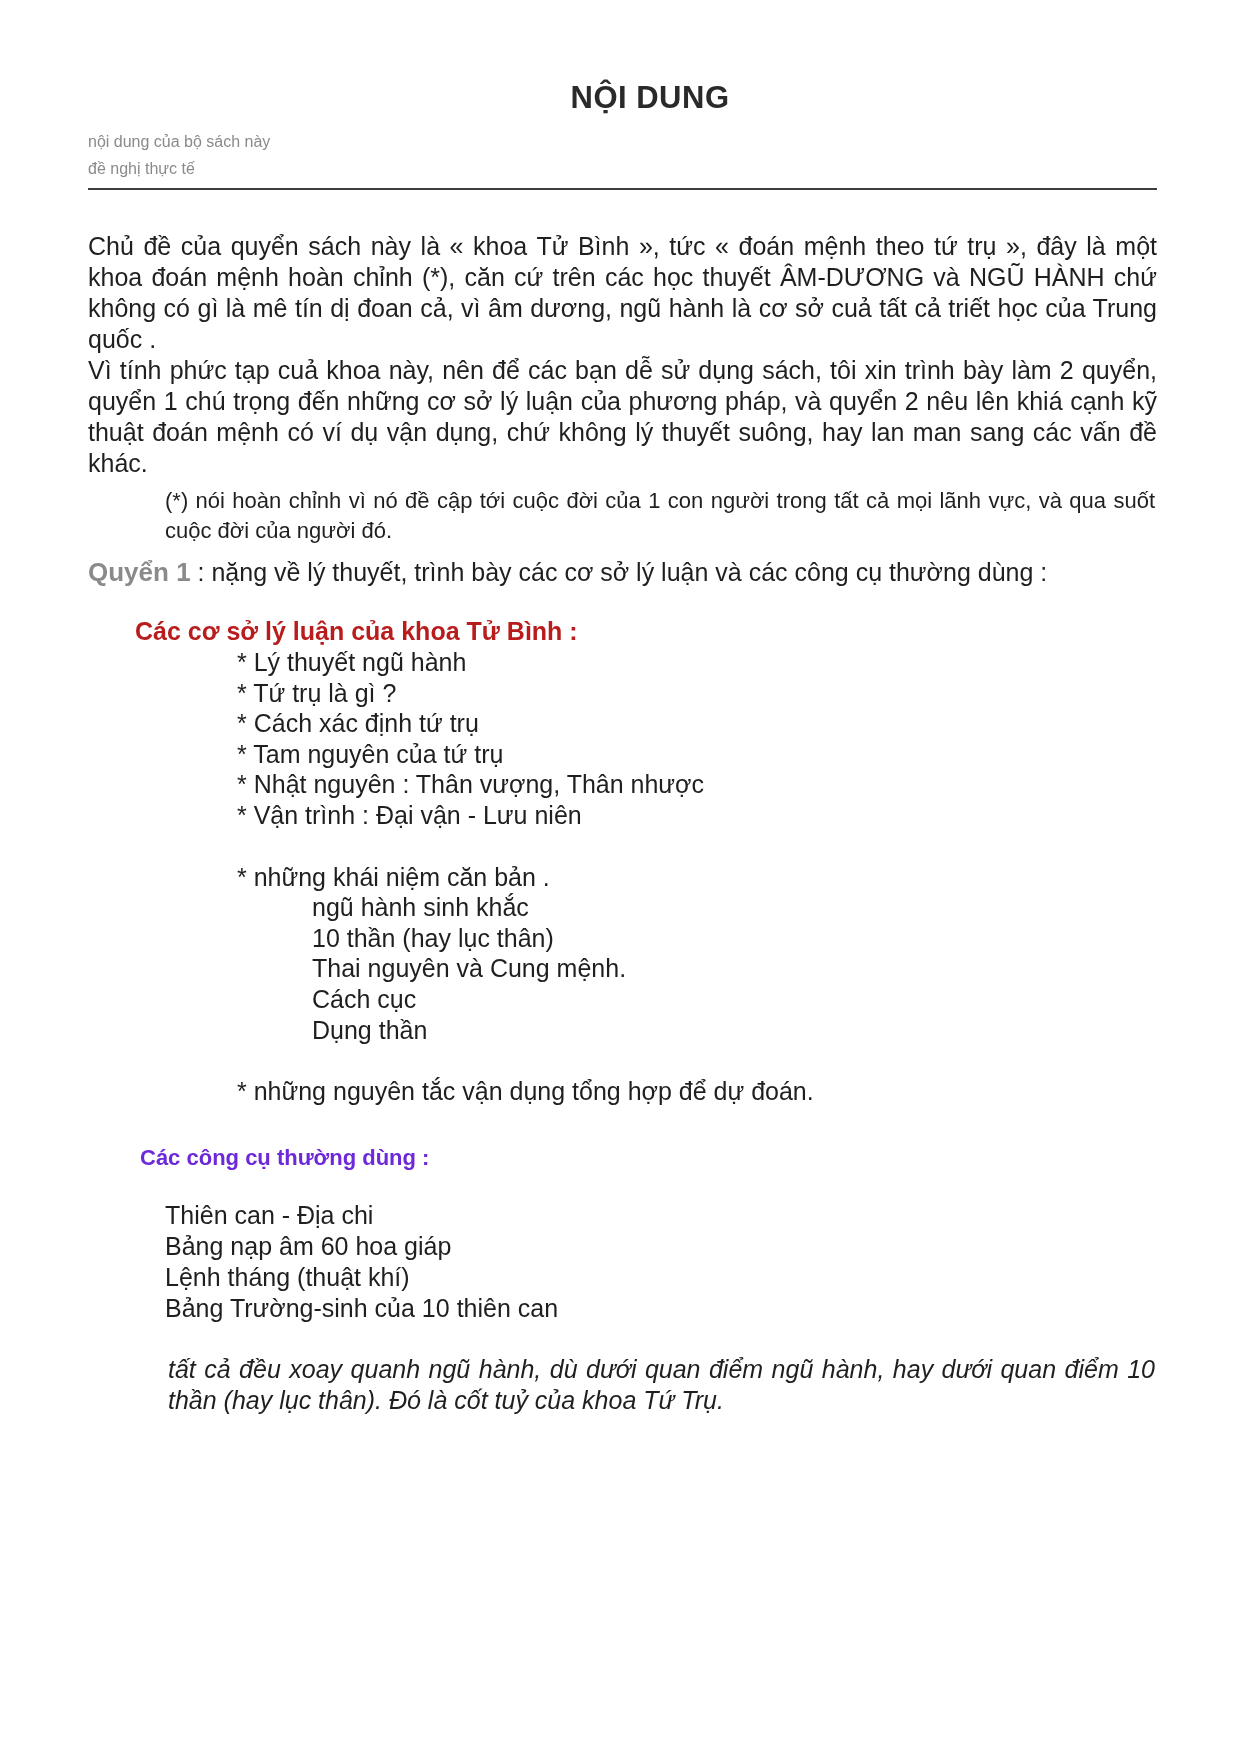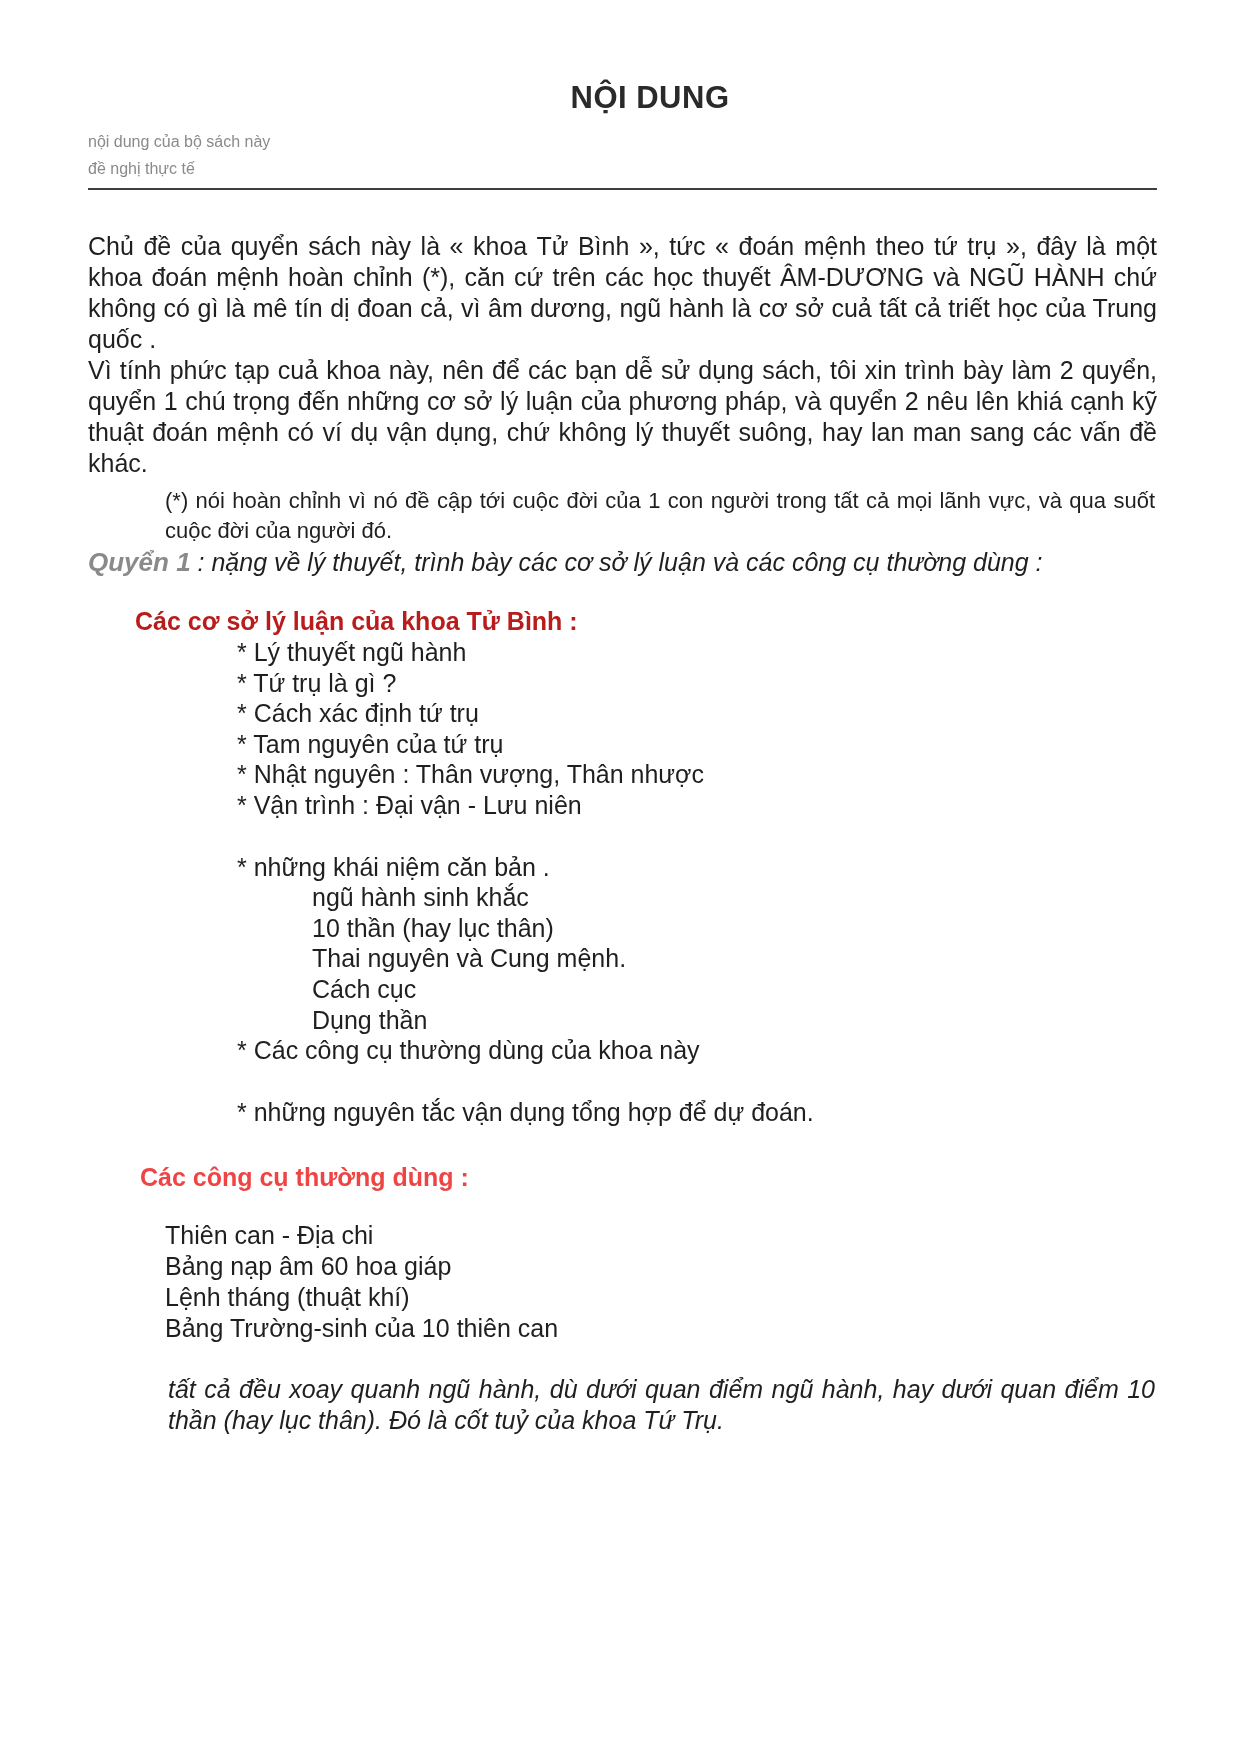--- a/index.html
+++ b/index.html
@@ -48,24 +48,23 @@
     line-height: 31px;
     text-align: justify;
   }
   .footnote {
     margin: 7px 87px 0 165px;
     font-size: 22px;
     line-height: 30px;
     text-align: justify;
   }
   .book-line {
-    margin: 0 85px 0 88px;
+    margin: 10px 85px 0 88px;
     font-size: 25px;
     line-height: 33px;
-    font-style: italic;
   }
   .book-label {
     color: #8a8a8a;
     font-weight: bold;
     font-size: 26px;
   }
   .section-heading-1 {
     margin: 27px 85px 0 135px;
     color: #b91c1c;
     font-weight: bold;
@@ -77,23 +76,23 @@
     font-size: 25px;
     line-height: 30.6px;
   }
   .bullet-item { white-space: pre; }
   .bullet-gap { margin-top: 31px; }
   .sub-list {
     margin-left: 75px;
   }
   .section-heading-2 {
     margin: 35px 85px 0 140px;
-    color: #ef4444;
+    color: #6d28d9;
     font-weight: bold;
-    font-size: 25px;
+    font-size: 22px;
     line-height: 31px;
   }
   .tool-list {
     margin: 27px 85px 0 165px;
     font-size: 25px;
     line-height: 31px;
   }
   .closing-note {
     margin: 30px 87px 16px 168px;
     font-size: 25px;
@@ -138,21 +137,20 @@
     <div class="bullet-item">* Vận trình : Đại vận - Lưu niên</div>
 
     <div class="bullet-item bullet-gap">* những khái niệm căn bản .</div>
     <div class="sub-list">
       <div class="bullet-item">ngũ hành sinh khắc</div>
       <div class="bullet-item">10 thần (hay lục thân)</div>
       <div class="bullet-item">Thai nguyên và Cung mệnh.</div>
       <div class="bullet-item">Cách cục</div>
       <div class="bullet-item">Dụng thần</div>
     </div>
-    <div class="bullet-item">* Các công cụ thường dùng của khoa này</div>
 
     <div class="bullet-item bullet-gap">* những nguyên tắc vận dụng tổng hợp để dự đoán.</div>
   </div>
 
   <div class="section-heading-2">Các công cụ thường dùng :</div>
 
   <div class="tool-list">
     <div>Thiên can - Địa chi</div>
     <div>Bảng nạp âm 60 hoa giáp</div>
     <div>Lệnh tháng (thuật khí)</div>

